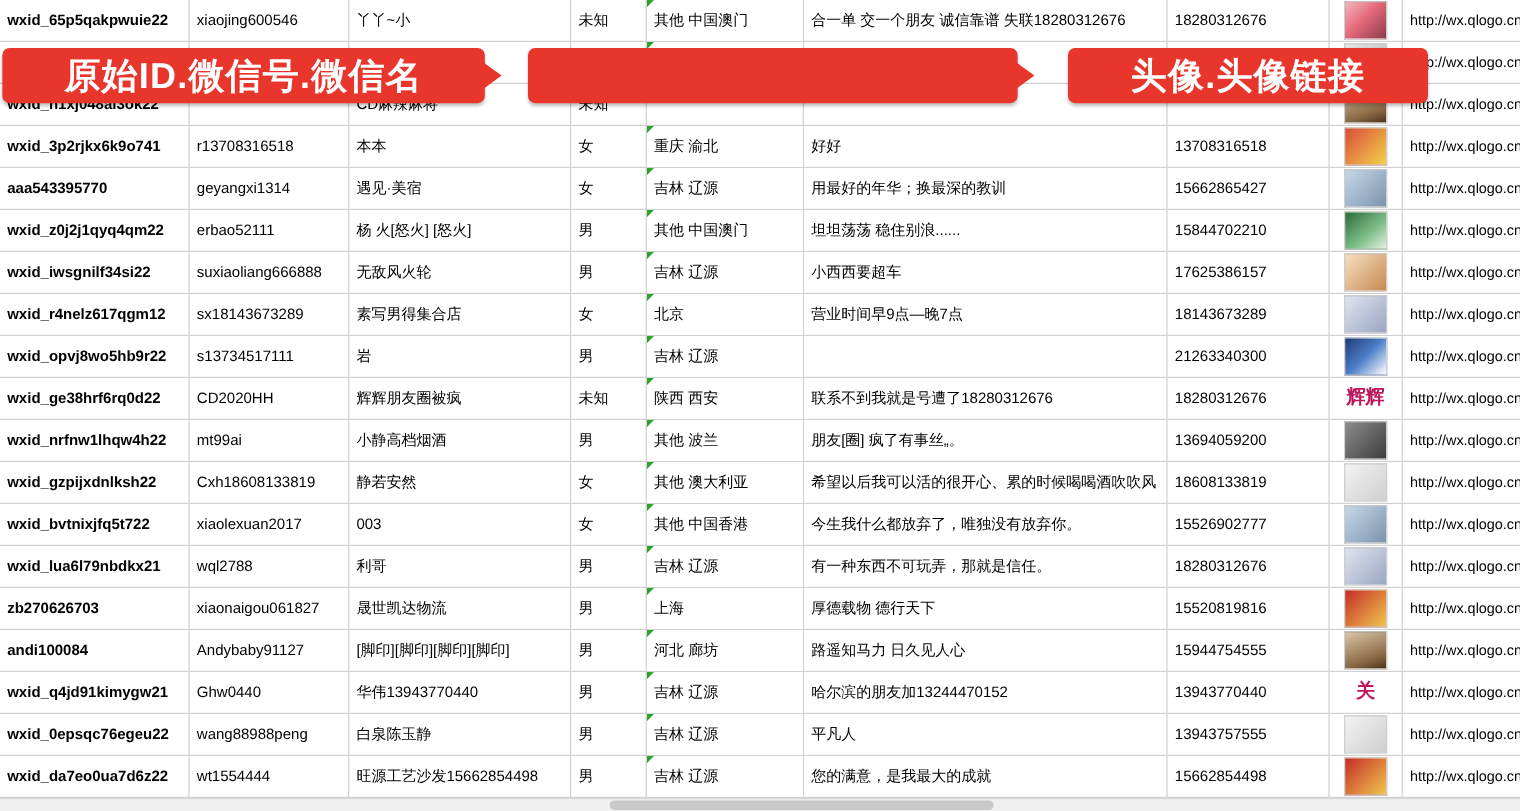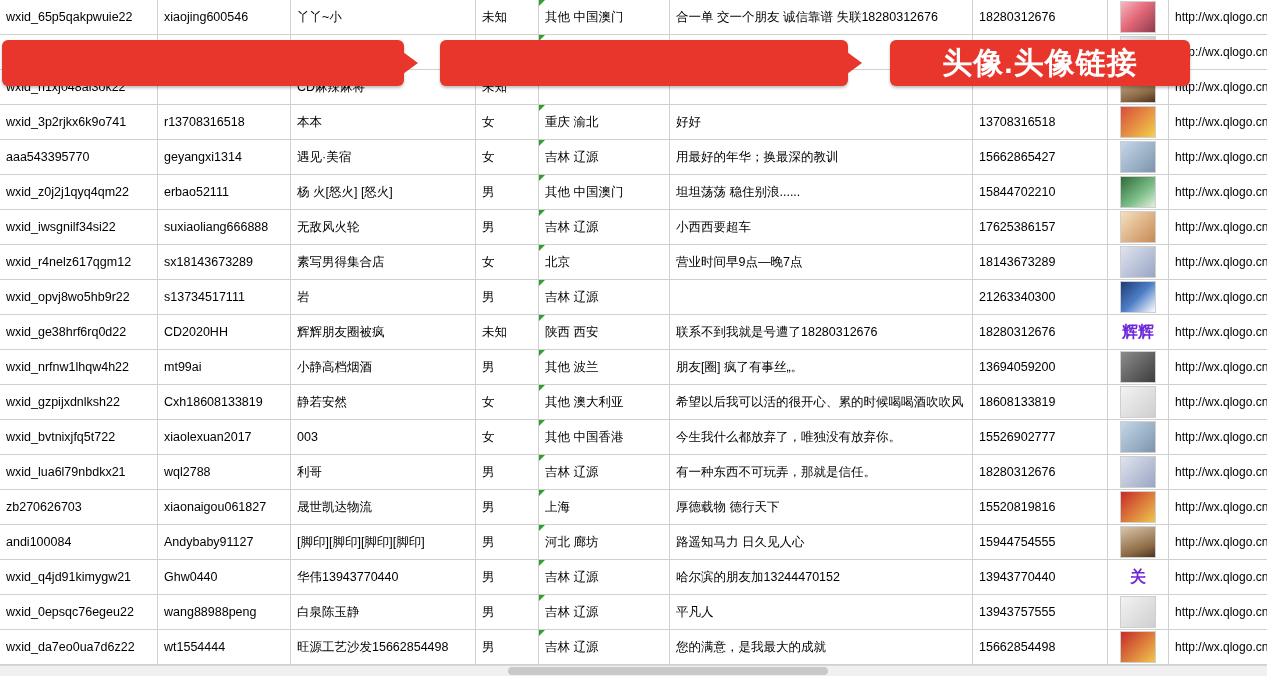--- a/index.html
+++ b/index.html
@@ -34,21 +34,21 @@
     border-right: 1px solid #d0d0d0;
     border-bottom: 1px solid #d0d0d0;
     height: 34px;
     padding: 0 6px;
     vertical-align: middle;
     white-space: nowrap;
     overflow: hidden;
     background: #fff;
   }
   
-  .c-origin   { width: 145px; }
+  .c-origin   { width: 145px; font-weight: bold; }
   .c-wxid     { width: 120px; }
   .c-name     { width: 172px; margin-left: 24px; }
   .c-gender   { width: 50px;  }
   .c-region   { width: 118px; margin-left: 13px; }
   .c-sign     { width: 290px; }
   .c-phone    { width: 122px; }
   .c-avatar   { width: 48px;  }
   .c-link     { width: 202px; }
   .cell-link { color: #000; font-size: 12px; }
 
@@ -69,21 +69,21 @@
   .av5 { background: linear-gradient(140deg,#2d6b3a 0%,#7fc08a 60%,#e6efe1 100%); }
   .av6 { background: linear-gradient(135deg,#f6e0c0 0%,#c78a52 100%); }
   .av7 { background: linear-gradient(135deg,#e0e4ef 0%,#9aa6c4 100%); }
   .av8 { background: linear-gradient(135deg,#1f3b73 0%,#4d7ec8 50%,#ffffff 100%); }
   .av9 { background: linear-gradient(135deg,#8c8c8c 0%,#3d3d3d 100%); }
   .av10{ background: linear-gradient(135deg,#f3f3f3 0%,#cfcfcf 100%); }
   .av11{ background: linear-gradient(135deg,#c62b28 0%,#f0c64d 100%); }
   .av12{ background: linear-gradient(135deg,#fceedd 0%,#d9a97e 100%); }
   .av-text {
     font-size: 16px;
-    color: #6d28d9;
+    color: #be185d;
     text-align: center;
     line-height: 30px;
     font-weight: bold;
   }
 
   
   .mark {
     position: relative;
   }
   .mark::before {
@@ -410,20 +410,21 @@
           <td class="c-avatar">
             <div class="avatar av12"></div>
           </td>
           <td class="c-link cell-link">http://wx.qlogo.cn/mmhead</td>
         </tr>
       </tbody>
   </table>
 </div>
 
 <div class="banner" id="banner-1">
+  <span>原始ID.微信号.微信名</span>
   <span class="tail"></span>
 </div>
 
 <div class="banner" id="banner-2">
   <span class="tail"></span>
 </div>
 
 <div class="banner" id="banner-3">
   <span>头像.头像链接</span>
 

